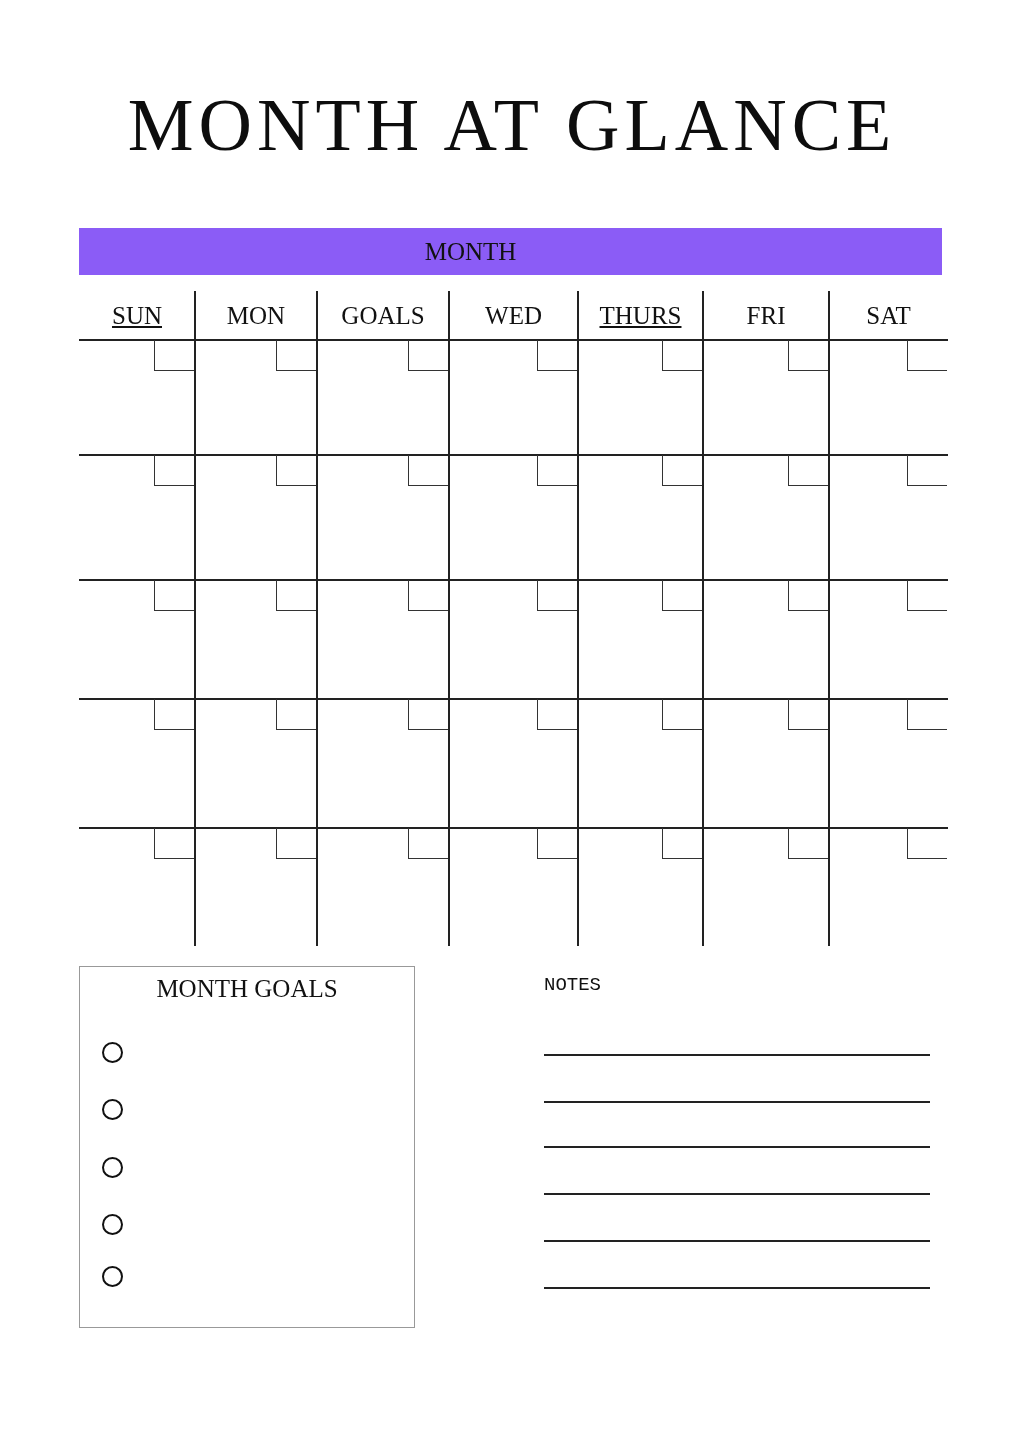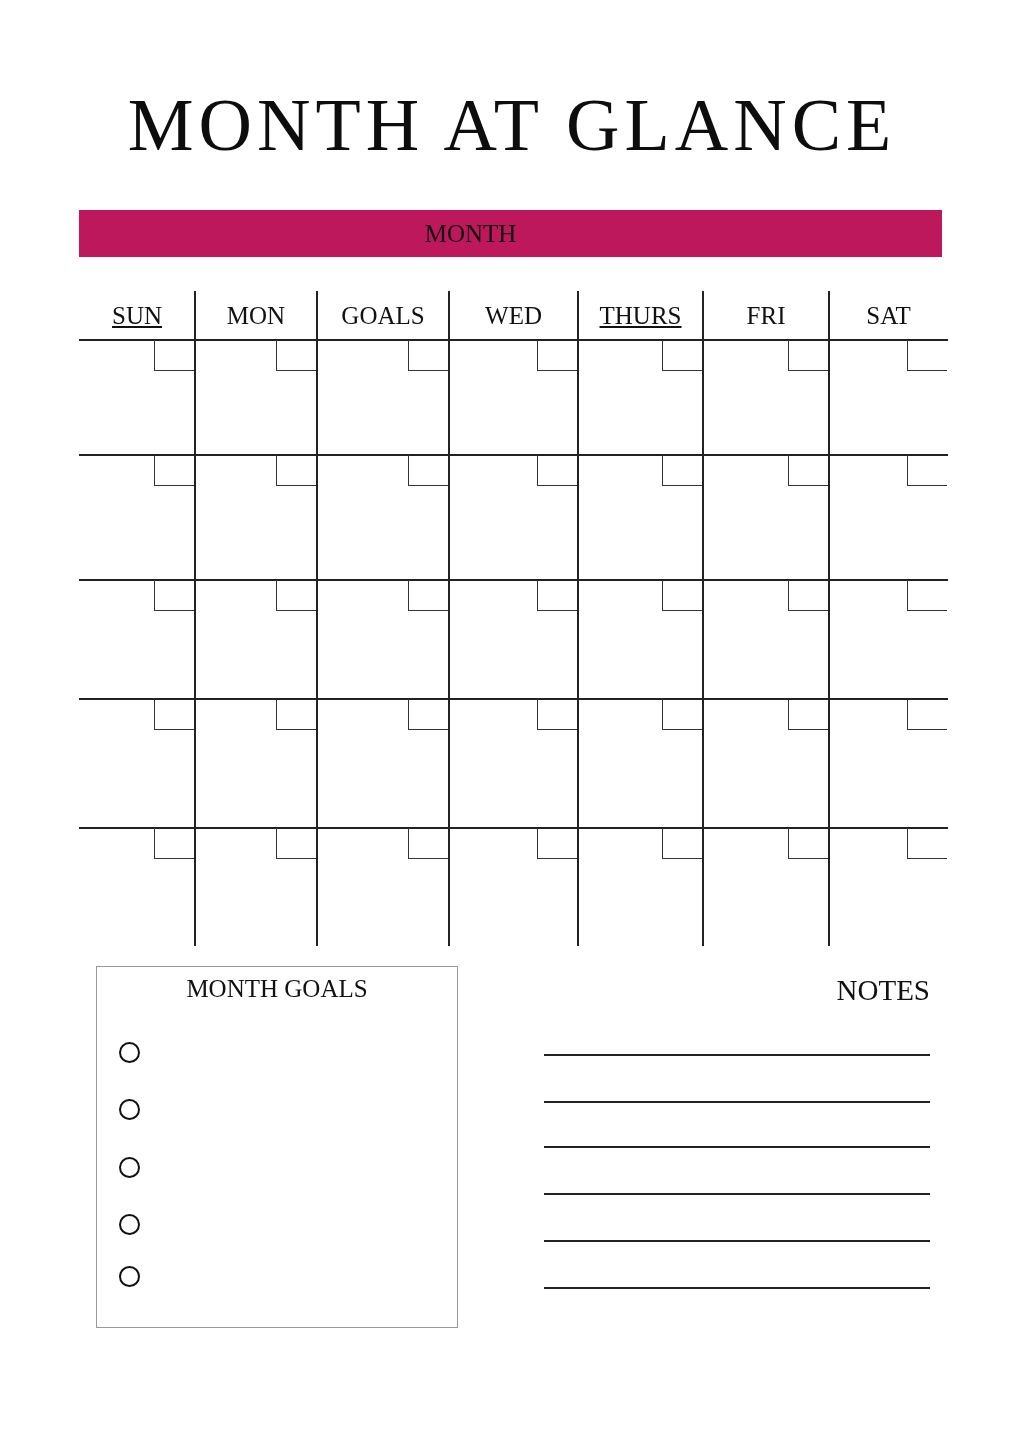--- a/index.html
+++ b/index.html
@@ -1,39 +1,39 @@
 <!DOCTYPE html>
 <html><head>
 <meta charset="utf-8">
 <style>
   html, body { margin: 0; padding: 0; background: #ffffff; }
   body { width: 1024px; height: 1448px; position: relative; overflow: hidden;
          font-family: "DejaVu Serif", "Liberation Serif", serif; color: #111; }
   .title { position: absolute; left: 0; width: 1024px; top: 80px; text-align: center;
            font-family: "Liberation Serif", serif; font-size: 74px; letter-spacing: 5px;
            font-weight: normal; color: #0d0d0d; line-height: 90px; }
-  .month-bar { position: absolute; left: 79px; top: 210px; width: 863px; height: 47px;
-               background: #be185d; }
+  .month-bar { position: absolute; left: 79px; top: 228px; width: 863px; height: 47px;
+               background: #8b5cf6; }
   .month-label { position: absolute; left: 300px; top: 0; width: 183px; height: 47px;
                  line-height: 47px; text-align: center; font-family: "Liberation Serif", serif;
                  font-size: 25px; }
   .day-head { position: absolute; top: 291px; height: 49px; line-height: 49px; text-align: center;
               font-family: "Liberation Serif", serif; font-size: 25px; }
   .vline { position: absolute; width: 1.5px; background: #222; }
   .hline { position: absolute; height: 1.5px; background: #222; }
   .date-box { position: absolute; width: 40px; height: 31px; border-left: 1.5px solid #333;
               border-bottom: 1.5px solid #333; box-sizing: border-box; }
-  .goals-box { position: absolute; left: 96px; top: 966px; width: 362px; height: 362px;
+  .goals-box { position: absolute; left: 79px; top: 966px; width: 336px; height: 362px;
                border: 1.5px solid #999; box-sizing: border-box; }
   .goals-title { position: absolute; left: 0; width: 100%; top: 8px; text-align: center;
                  font-family: "Liberation Serif", serif; font-size: 25px; }
   .goal-circle { position: absolute; left: 22px; width: 21px; height: 21px; border: 2px solid #111;
                  border-radius: 50%; box-sizing: border-box; }
-  .notes-title { position: absolute; left: 544px; width: 386px; top: 974px; text-align: right;
-                 font-family: Liberation Serif, serif; font-size: 29px; }
+  .notes-title { position: absolute; left: 544px; width: 386px; top: 974px; text-align: left;
+                 font-family: Liberation Mono, monospace; font-size: 19px; }
   .note-line { position: absolute; left: 544px; width: 386px; height: 1.5px; background: #222; }
 </style>
 </head>
 <body>
 
 <div class="title">MONTH AT GLANCE</div>
 
 <div class="month-bar">
   <div class="month-label">MONTH</div>
 </div>

